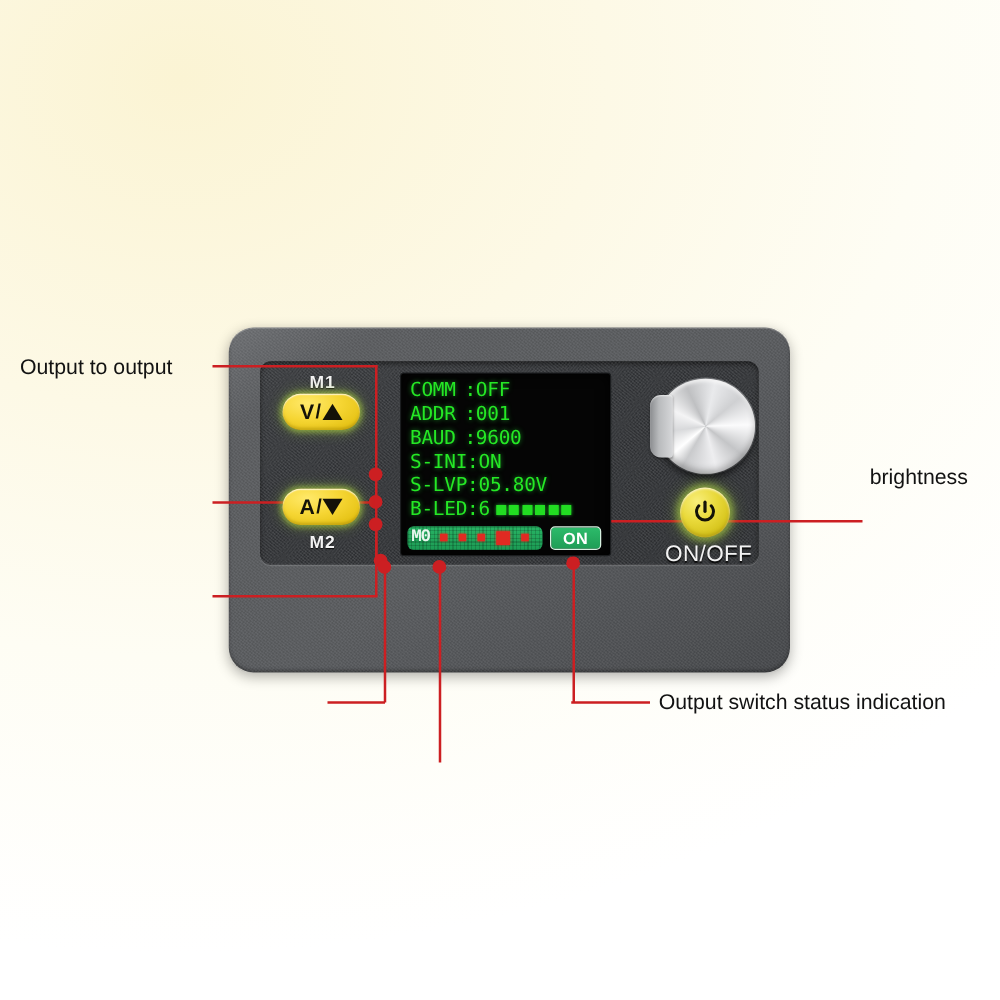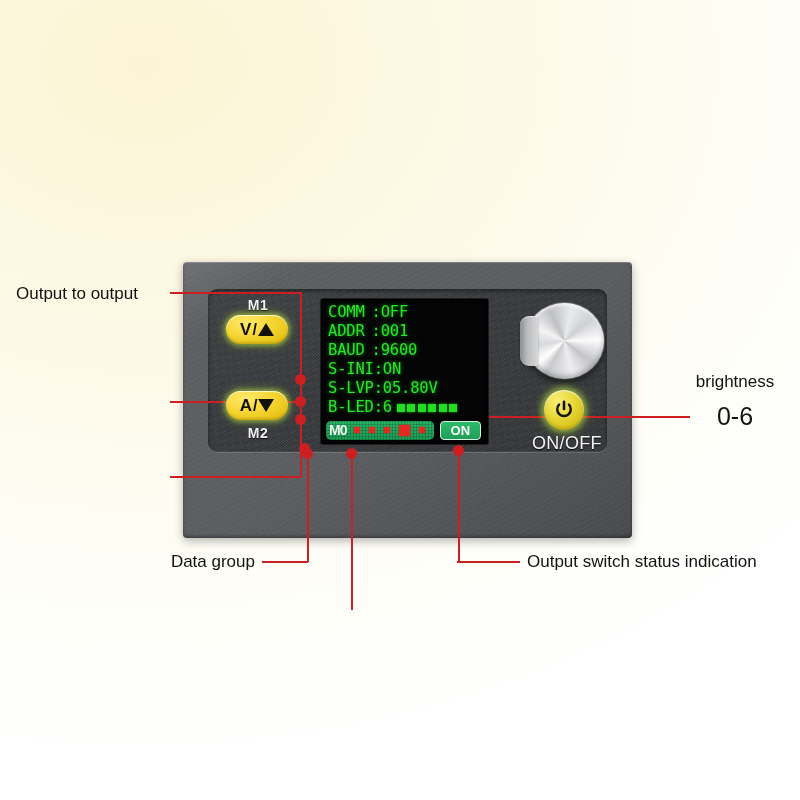--- a/index.html
+++ b/index.html
@@ -21,21 +21,21 @@
     height: 800px;
   }
 
   
   .device {
     position: absolute;
     left: 183px;
     top: 262px;
     width: 449px;
     height: 276px;
-    border-radius: 4px;
+    border-radius: 20px;
     background:
       linear-gradient(145deg, #6f7174 0%, #5c5e61 14%, #5a5c5f 52%, #4e5053 84%, #47494c 100%);
     box-shadow:
       0 3px 10px rgba(0,0,0,0.30),
       inset 0 1px 0 rgba(255,255,255,0.22),
       inset 0 -2px 3px rgba(0,0,0,0.32);
   }
   .device::after {
     content: "";
     position: absolute;
@@ -205,21 +205,21 @@
       repeating-linear-gradient(0deg, rgba(0,0,0,0.16) 0 1px, transparent 1px 3px),
       repeating-linear-gradient(90deg, rgba(0,0,0,0.16) 0 1px, transparent 1px 3px);
   }
   .mtag {
     font-size: 14px;
     font-weight: bold;
     color: #e9f7ee;
     line-height: 1;
     letter-spacing: -1px;
     z-index: 2;
-    font-family: Liberation Sans, sans-serif;
+    font-family: Liberation Mono, monospace;
   }
   .dots {
     display: flex;
     align-items: center;
     gap: 9px;
     margin-left: 8px;
     z-index: 2;
   }
   .dot {
     width: 6px;
@@ -472,20 +472,18 @@
   <div class="ln v" style="left:457.6px; top:452px; height:110px;"></div>
   <div class="ln h" style="left:457px; top:560.8px; width:63px;"></div>
   <div class="pt" style="left:453px; top:445px;"></div>
 
   <div class="ann-text" style="left:16px; top:283px; width:150px;">Output to output</div>
 
 
 
   <div class="ann-text center" style="left:680px; top:371px; width:110px;">brightness</div>
 
-  <div class="ann-text center big" style="left:680px; top:402px; width:110px;">0-6</div>
-
-  <div class="ann-text right" style="left:100px; top:551px; width:155px;">Data group</div>
+
 
 
   <div class="ann-text" style="left:527px; top:551px; width:270px;">Output switch status indication</div>
 
 </div>
 
 </body></html>

